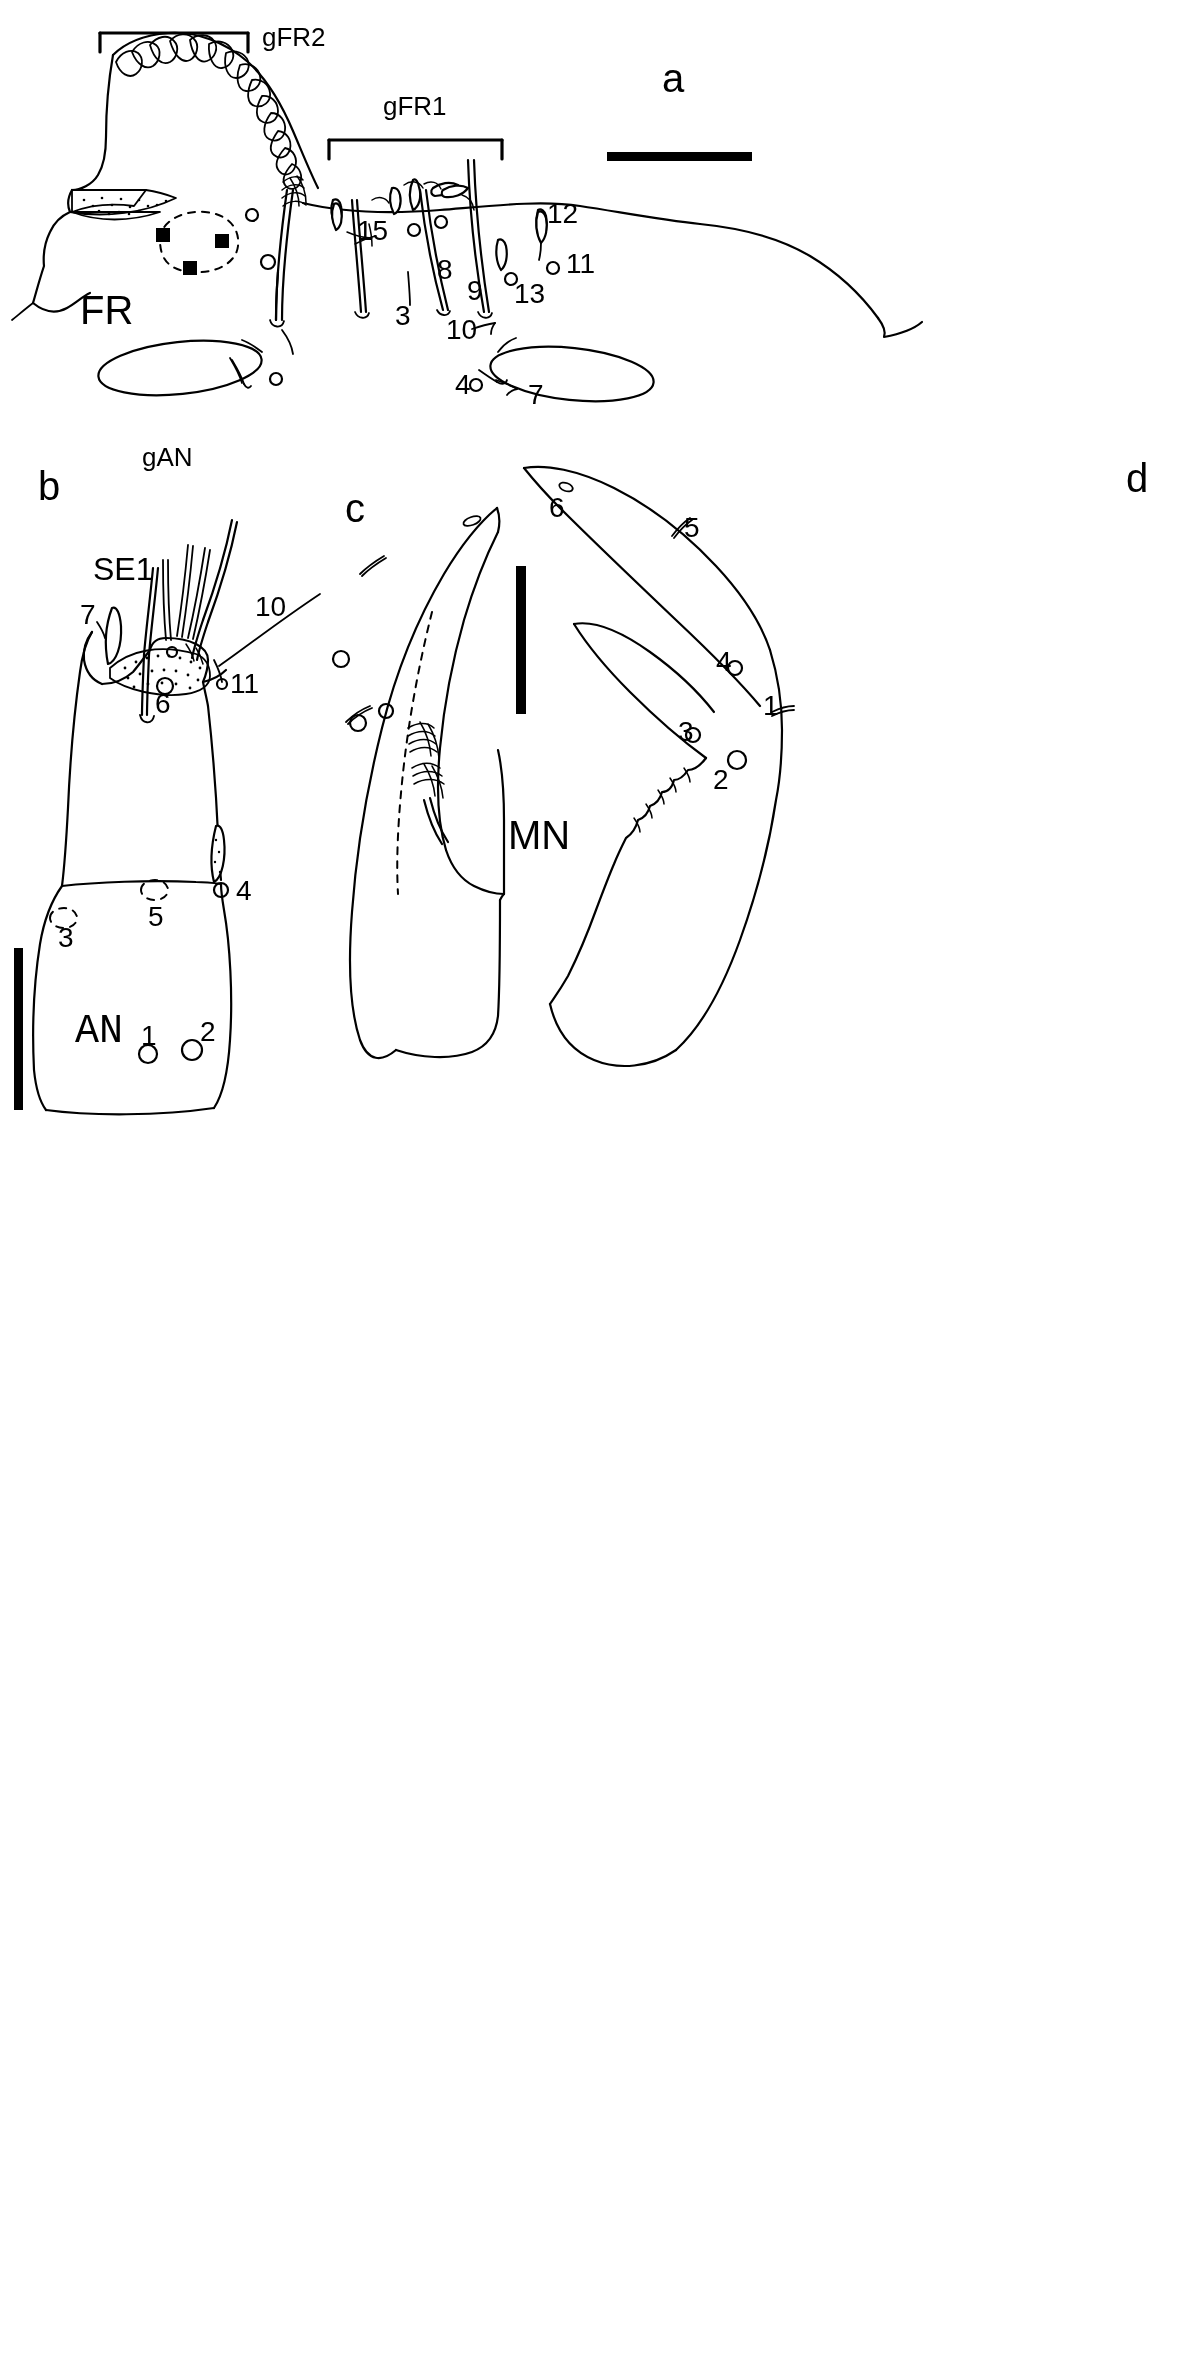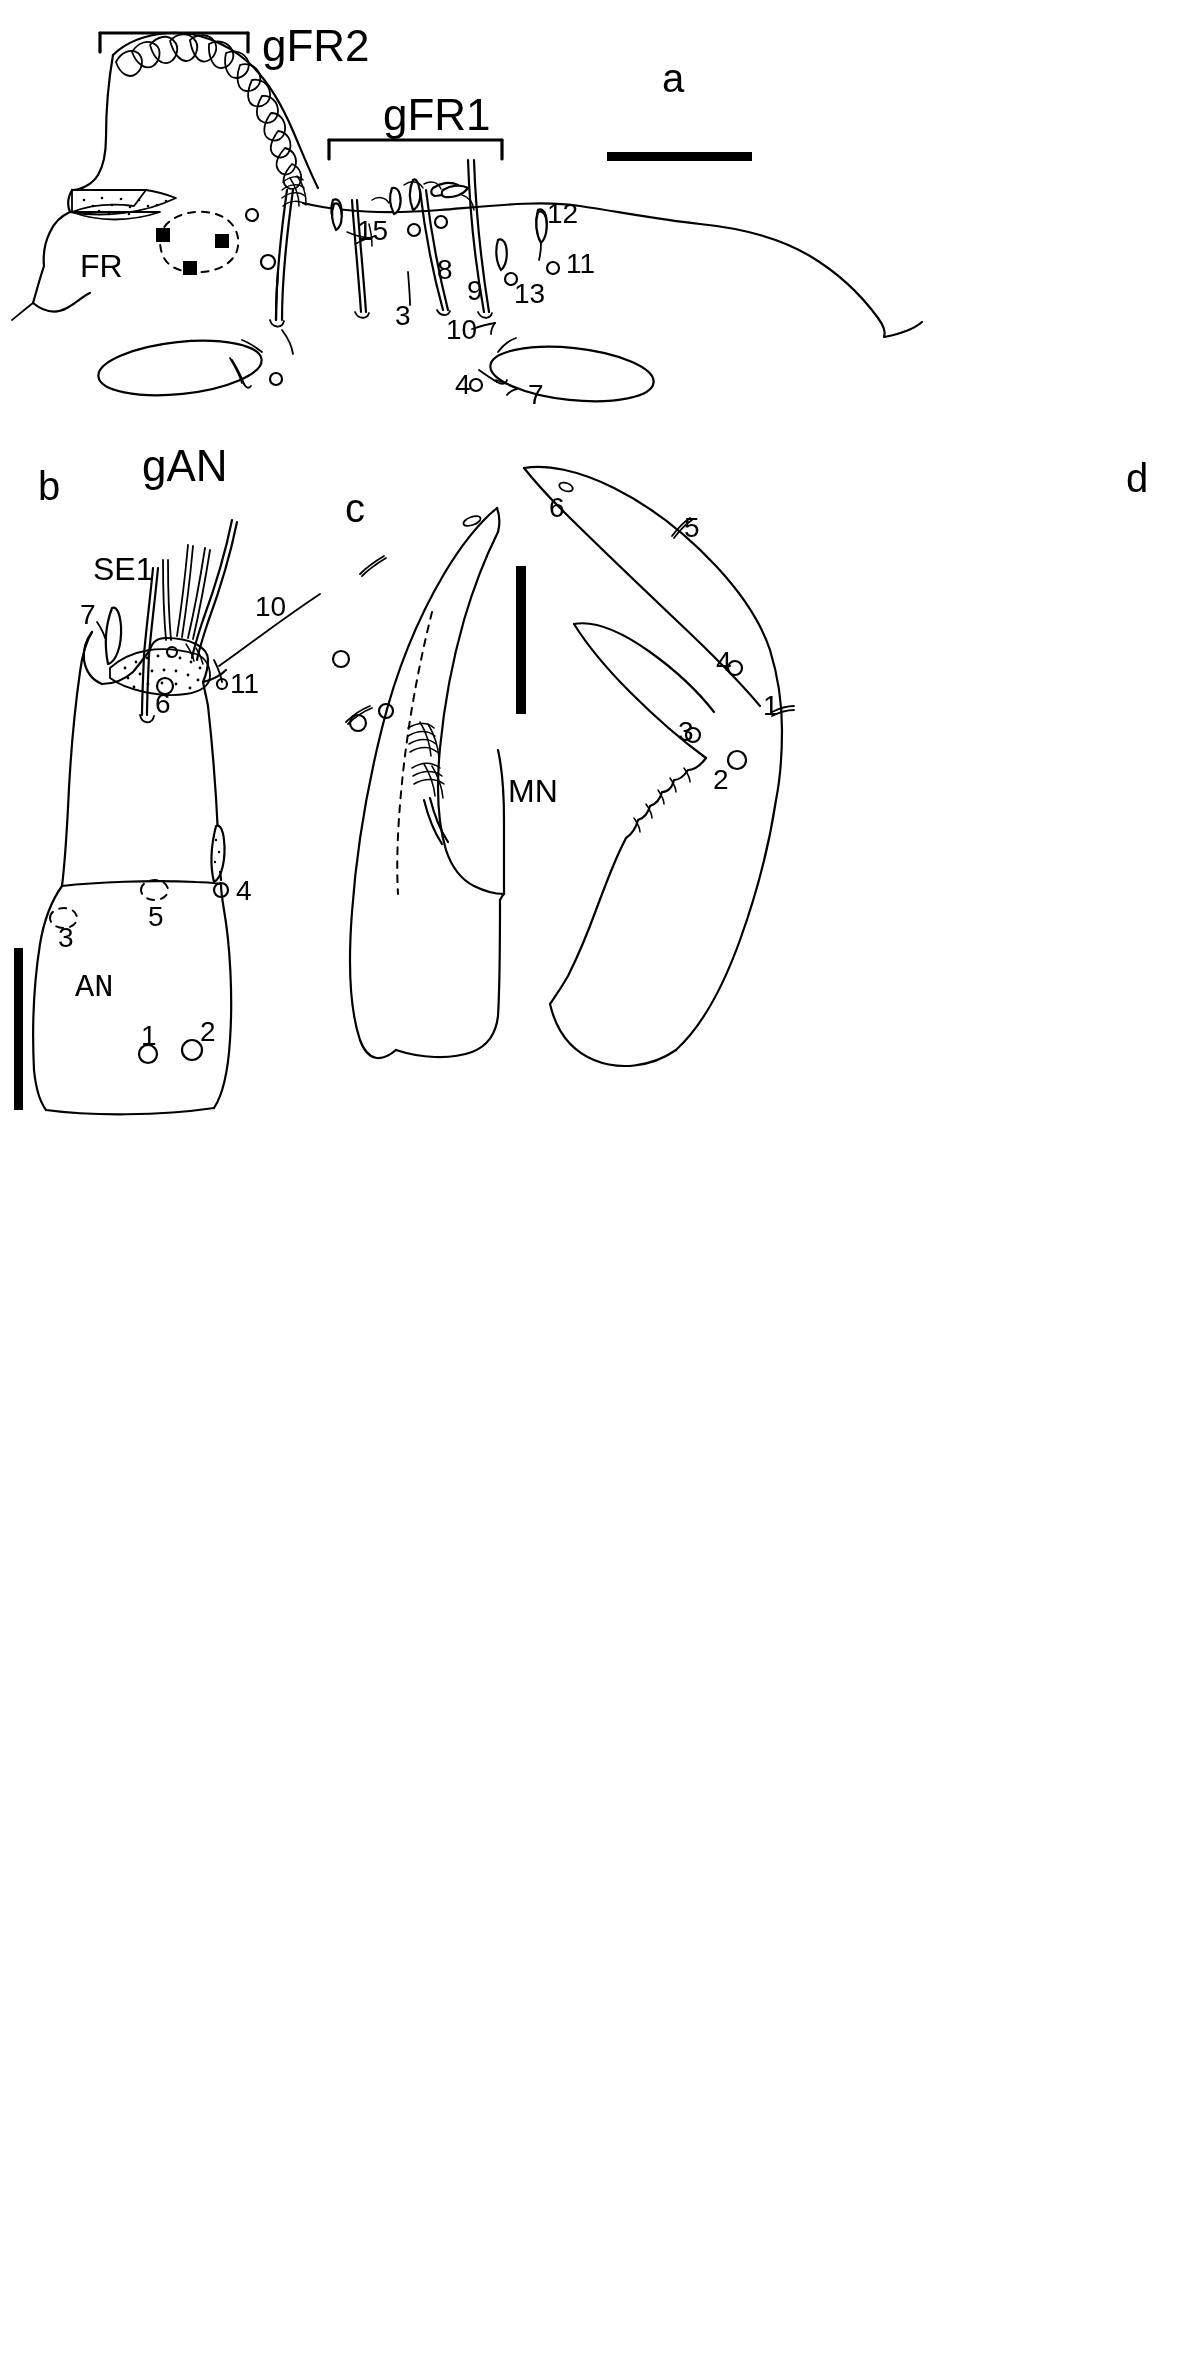--- a/index.html
+++ b/index.html
@@ -1,22 +1,22 @@
 <!DOCTYPE html>
 <html><head>
 <meta charset="utf-8">
 <style>
   html,body{margin:0;padding:0;background:#fff;}
   body{font-family:"Liberation Sans",sans-serif;}
   #page{position:relative;width:1181px;height:2362px;background:#fff;overflow:hidden;}
   #fig{position:absolute;inset:0;}
   .lbl{position:absolute;color:#000;line-height:1;white-space:nowrap;}
   .panel-letter{font-size:40px;}
-  .grp-label{font-size:44px;}
-  .struct-label{font-size:32px;}
+  .grp-label{font-size:26px;}
+  .struct-label{font-size:40px;margin-top:40px;}
   .se-label{font-size:32px;}
   .num{font-size:28px;}
   svg{display:block;}
   .ln{fill:none;stroke:#000;stroke-width:2.2;stroke-linecap:round;stroke-linejoin:round;}
   .ln-thin{fill:none;stroke:#000;stroke-width:1.8;stroke-linecap:round;stroke-linejoin:round;}
   .ln-hair{fill:none;stroke:#000;stroke-width:1.5;stroke-linecap:round;stroke-linejoin:round;}
   .ln-thick{fill:none;stroke:#000;stroke-width:3.2;stroke-linecap:round;stroke-linejoin:round;}
   .pore{fill:none;stroke:#000;stroke-width:2.2;}
   .dashed{fill:none;stroke:#000;stroke-width:2;stroke-dasharray:7 7;stroke-linecap:round;}
   .sq{fill:#000;}

